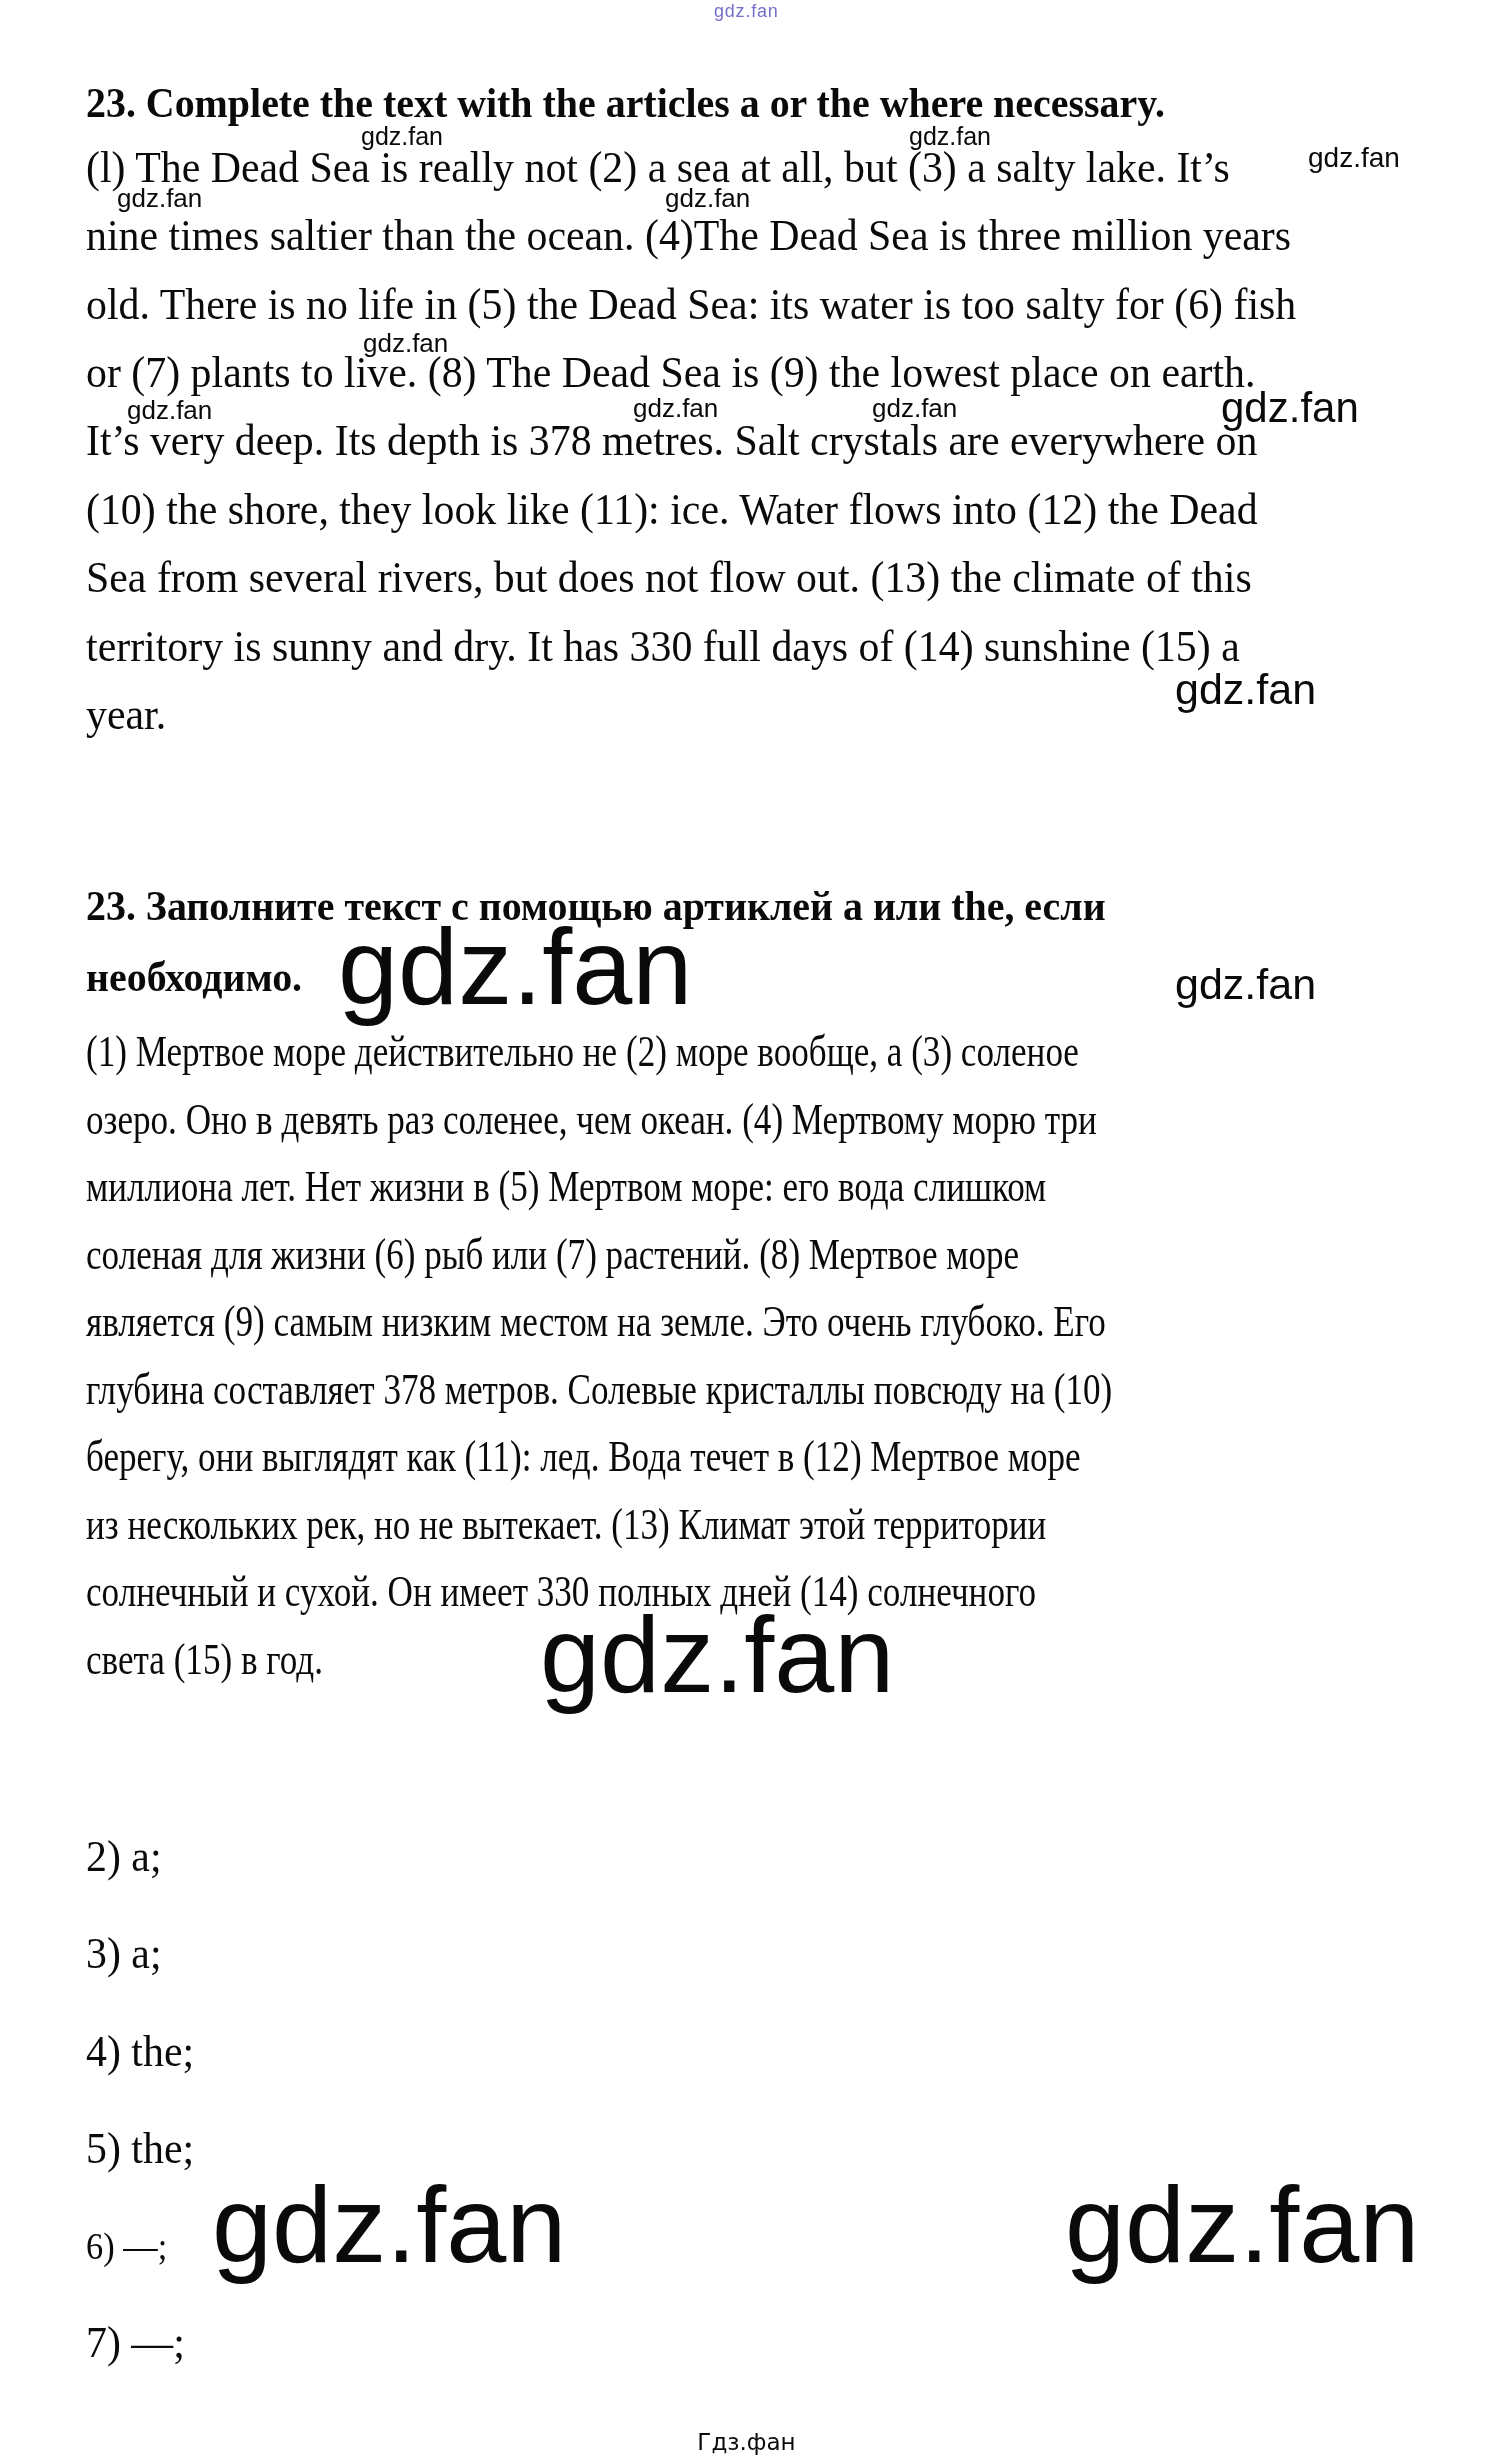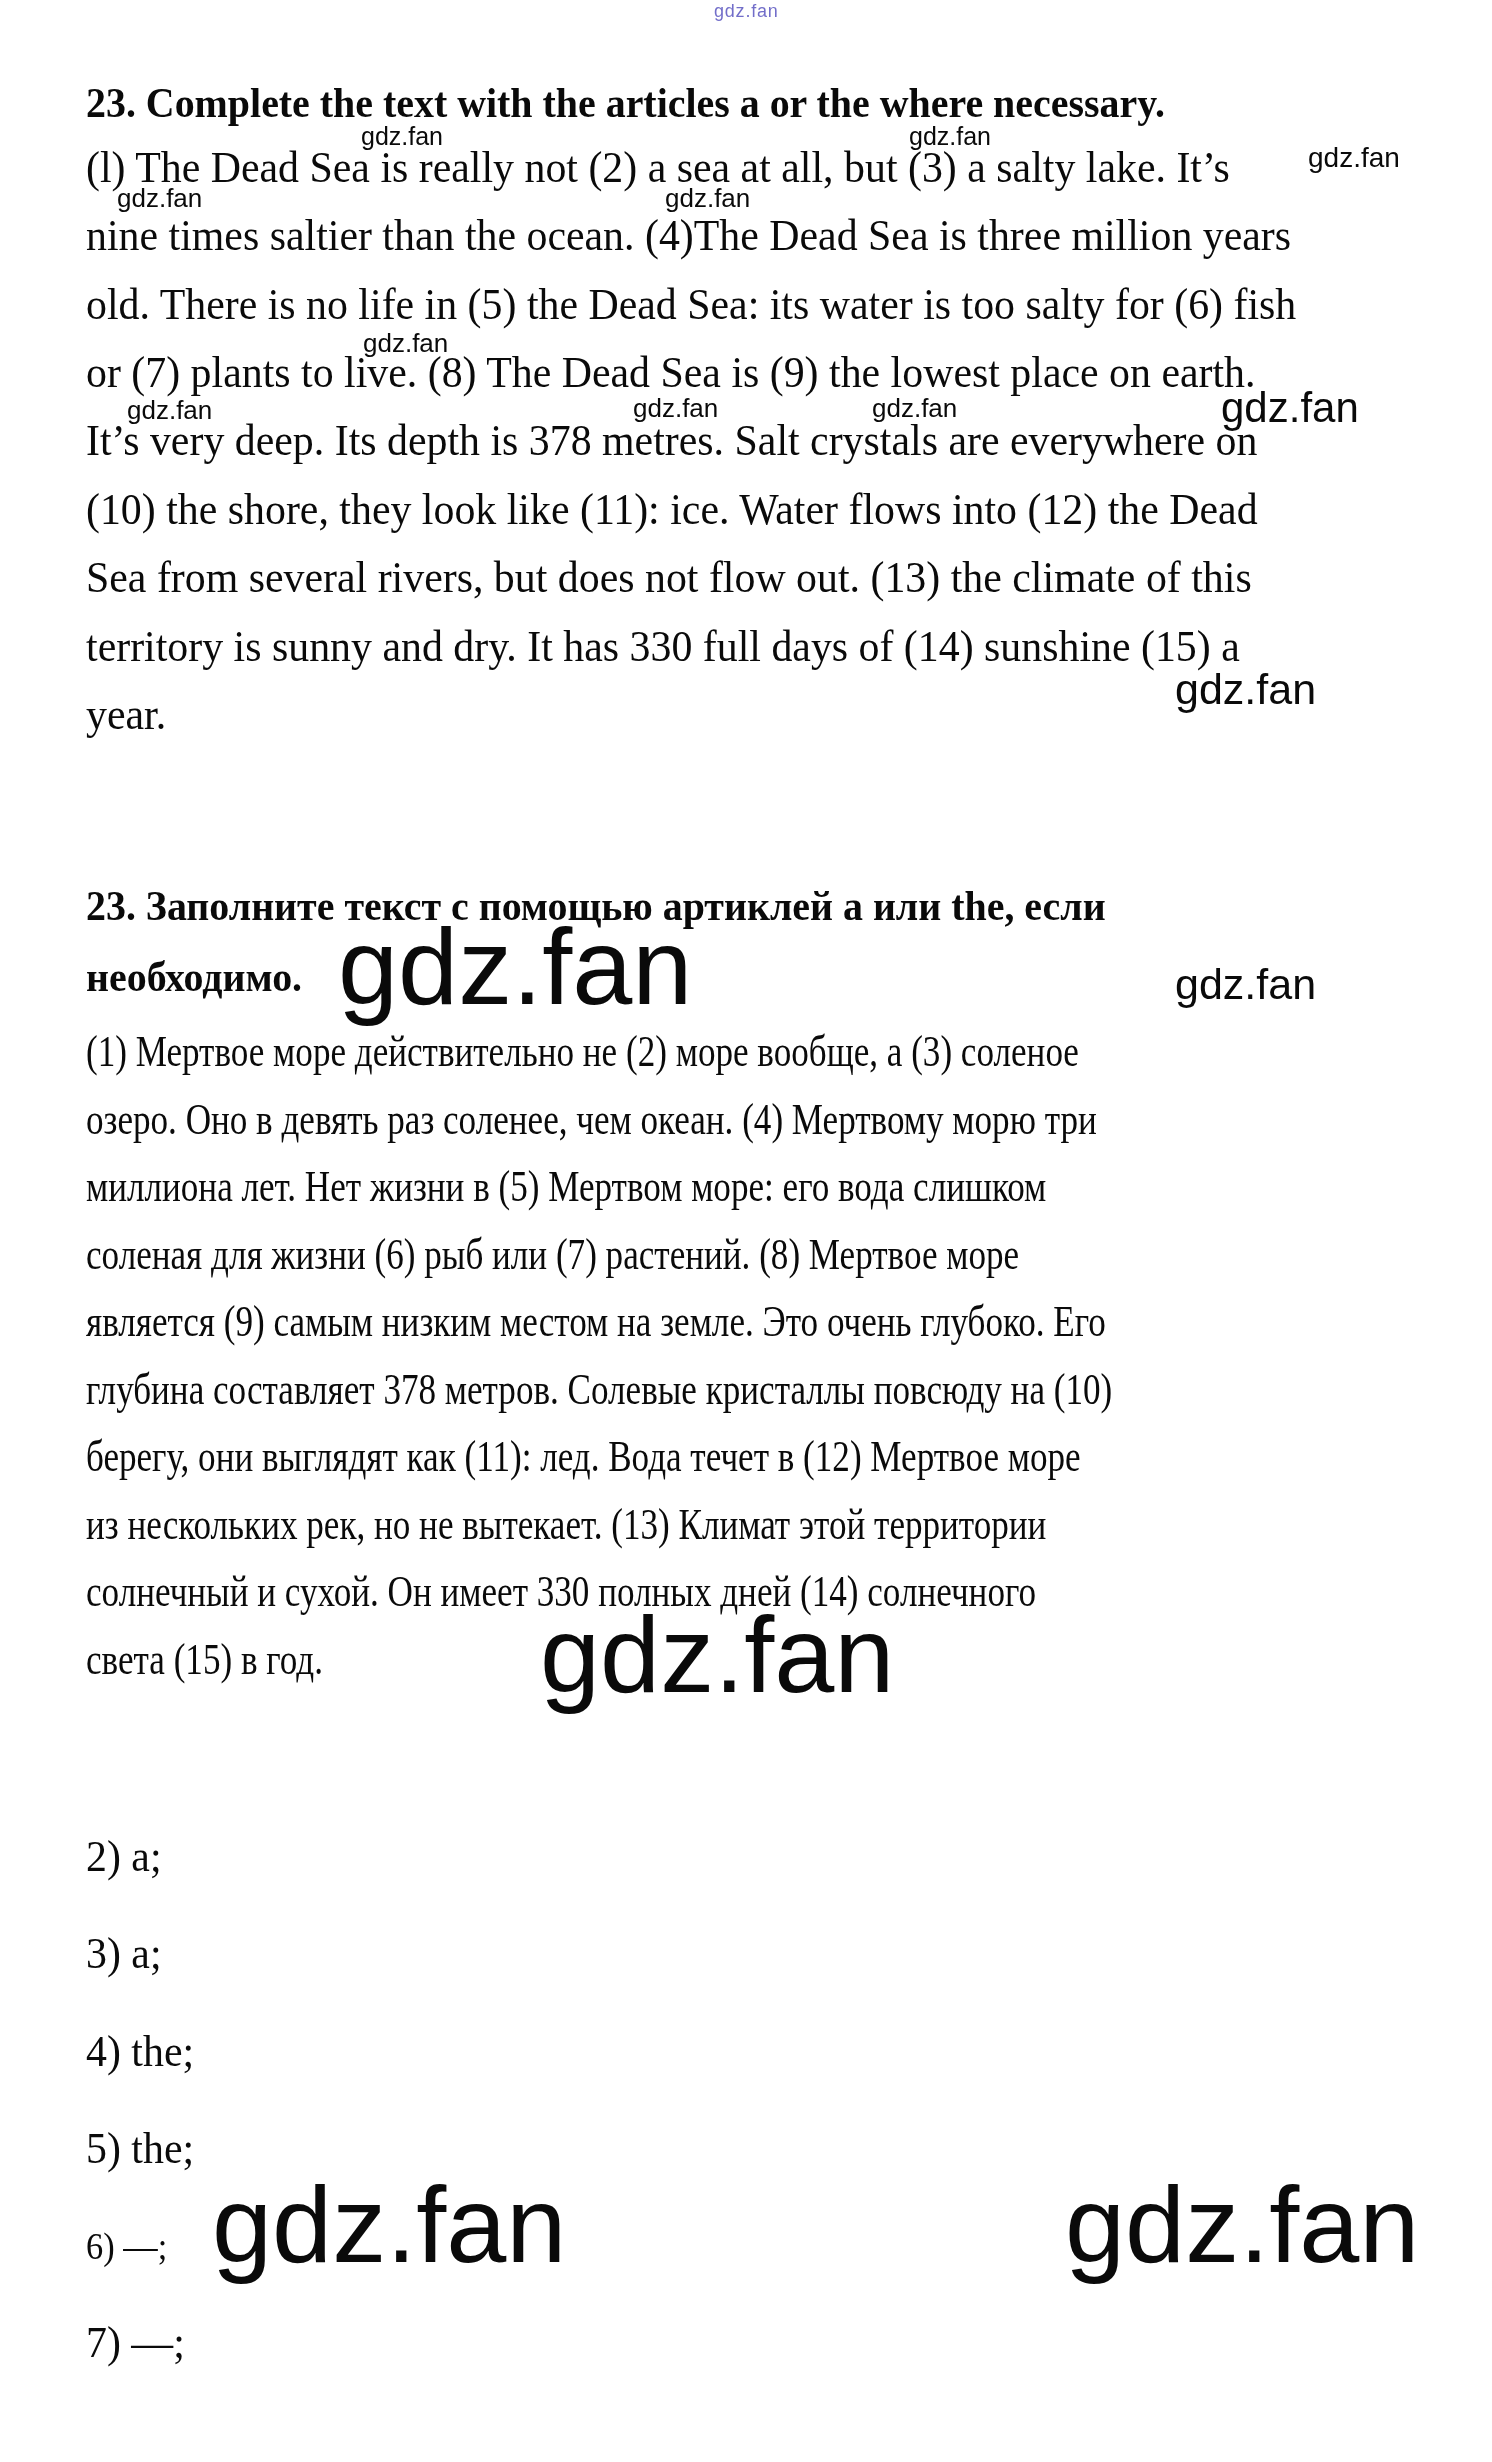--- a/index.html
+++ b/index.html
@@ -107,15 +107,16 @@
   <div class="ln ans" style="top:1834px;">2) a;</div>
   <div class="ln ans" style="top:1931px;">3) a;</div>
   <div class="ln ans" style="top:2029px;">4) the;</div>
   <div class="ln ans" style="top:2126px;">5) the;</div>
   <div class="ln ans a-sm" style="top:2228px;">6) —;</div>
   <div class="ln ans" style="top:2320px;">7) —;</div>
 
   <span class="wm" style="left:212px;top:2171px;font-size:108px;">gdz.fan</span>
   <span class="wm" style="left:1065px;top:2171px;font-size:108px;">gdz.fan</span>
 
+  <div class="footer" style="top:2431px;">Гдз.фан</div>
 
 </div>
 
 
 </body></html>

